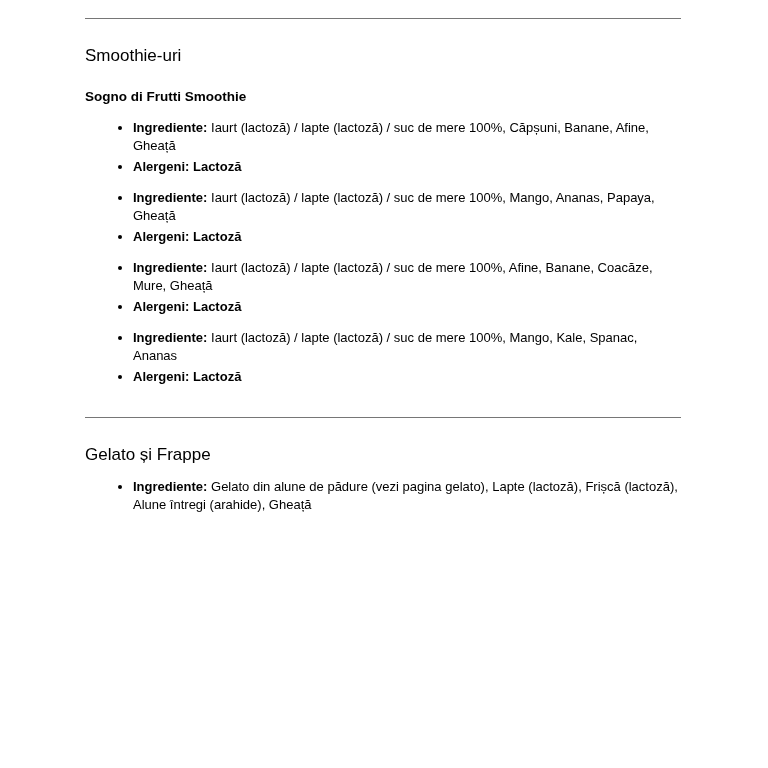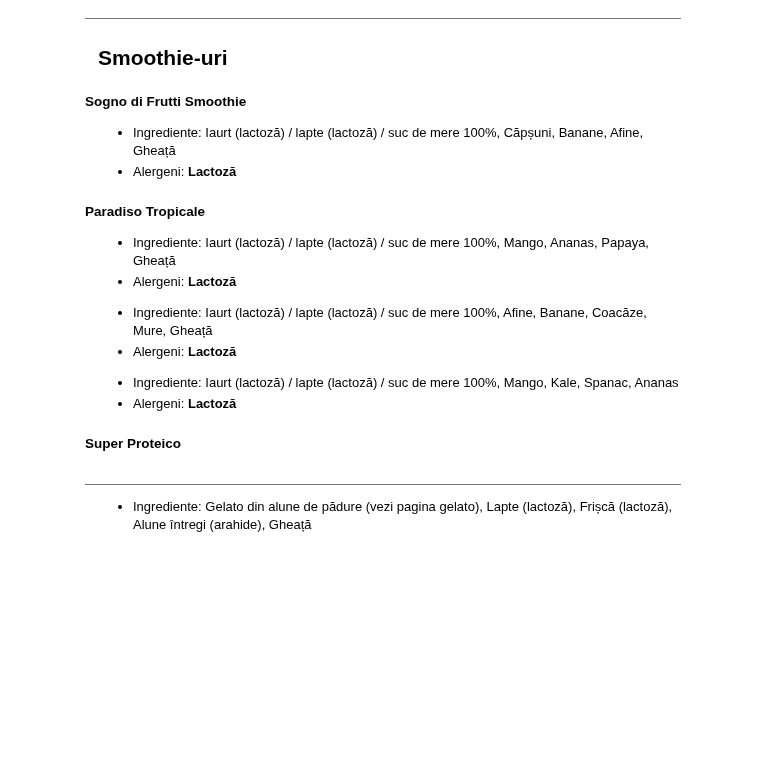--- a/index.html
+++ b/index.html
@@ -17,63 +17,62 @@
     }
     hr.divider {
       border: none;
       border-top: 1px solid #767676;
       margin: 0;
     }
     hr.section-divider {
       margin-top: 31px;
     }
     h1.section-title {
-      font-size: 21px;
-      font-weight: 700;
+      font-size: 17px;
+      font-weight: 400;
       line-height: 1.25;
-      margin: 26px 0 0 13px;
+      margin: 26px 0 0 0;
     }
     h2.item-name {
       font-size: 13.5px;
       font-weight: 700;
       line-height: 1.25;
       margin: 23px 0 0 0;
     }
     ul.item-details {
       margin: 13px 0 0 0;
       padding-left: 48px;
       list-style: disc outside;
     }
     ul.item-details li {
       font-size: 13px;
       line-height: 18px;
       margin: 0 0 3px 0;
     }
-    .lbl { font-weight: 400; margin-top: 40px; }
+    .lbl { font-weight: 700; margin-top: 40px; }
     .allergen-val { font-weight: 700; }
   </style>
 </head>
 <body>
 
 <div class="doc">
 
   <hr class="divider">
 
   <h1 class="section-title">Smoothie-uri</h1>
 
   <div class="menu-item">
     <h2 class="item-name">Sogno di Frutti Smoothie</h2>
     <ul class="item-details">
       <li><span class="lbl">Ingrediente:</span> <span>Iaurt (lactoză) / lapte (lactoză) / suc de mere 100%, Căpșuni, Banane, Afine, Gheață</span></li>
       <li><span class="lbl">Alergeni:</span> <span class="allergen-val">Lactoză</span></li>
     </ul>
   </div>
 
   <div class="menu-item">
-    <h2 class="item-name">Paradiso Tropicale</h2>
     <ul class="item-details">
       <li><span class="lbl">Ingrediente:</span> <span>Iaurt (lactoză) / lapte (lactoză) / suc de mere 100%, Mango, Ananas, Papaya, Gheață</span></li>
       <li><span class="lbl">Alergeni:</span> <span class="allergen-val">Lactoză</span></li>
     </ul>
   </div>
 
   <div class="menu-item">
     <ul class="item-details">
       <li><span class="lbl">Ingrediente:</span> <span>Iaurt (lactoză) / lapte (lactoză) / suc de mere 100%, Afine, Banane, Coacăze, Mure, Gheață</span></li>
       <li><span class="lbl">Alergeni:</span> <span class="allergen-val">Lactoză</span></li>
@@ -81,25 +80,25 @@
   </div>
 
   <div class="menu-item">
     <ul class="item-details">
       <li><span class="lbl">Ingrediente:</span> <span>Iaurt (lactoză) / lapte (lactoză) / suc de mere 100%, Mango, Kale, Spanac, Ananas</span></li>
       <li><span class="lbl">Alergeni:</span> <span class="allergen-val">Lactoză</span></li>
     </ul>
   </div>
 
   <div class="menu-item">
-    <h2 class="item-name">Super Proteico</h2>
   </div>
 
   <hr class="divider section-divider">
 
+  <h1 class="section-title">Gelato și Frappe</h1>
 
   <div class="menu-item">
     <ul class="item-details">
       <li><span class="lbl">Ingrediente:</span> <span>Gelato din alune de pădure (vezi pagina gelato), Lapte (lactoză), Frișcă (lactoză), Alune întregi (arahide), Gheață</span></li>
 
     </ul>
   </div>
 
 </div>
 

